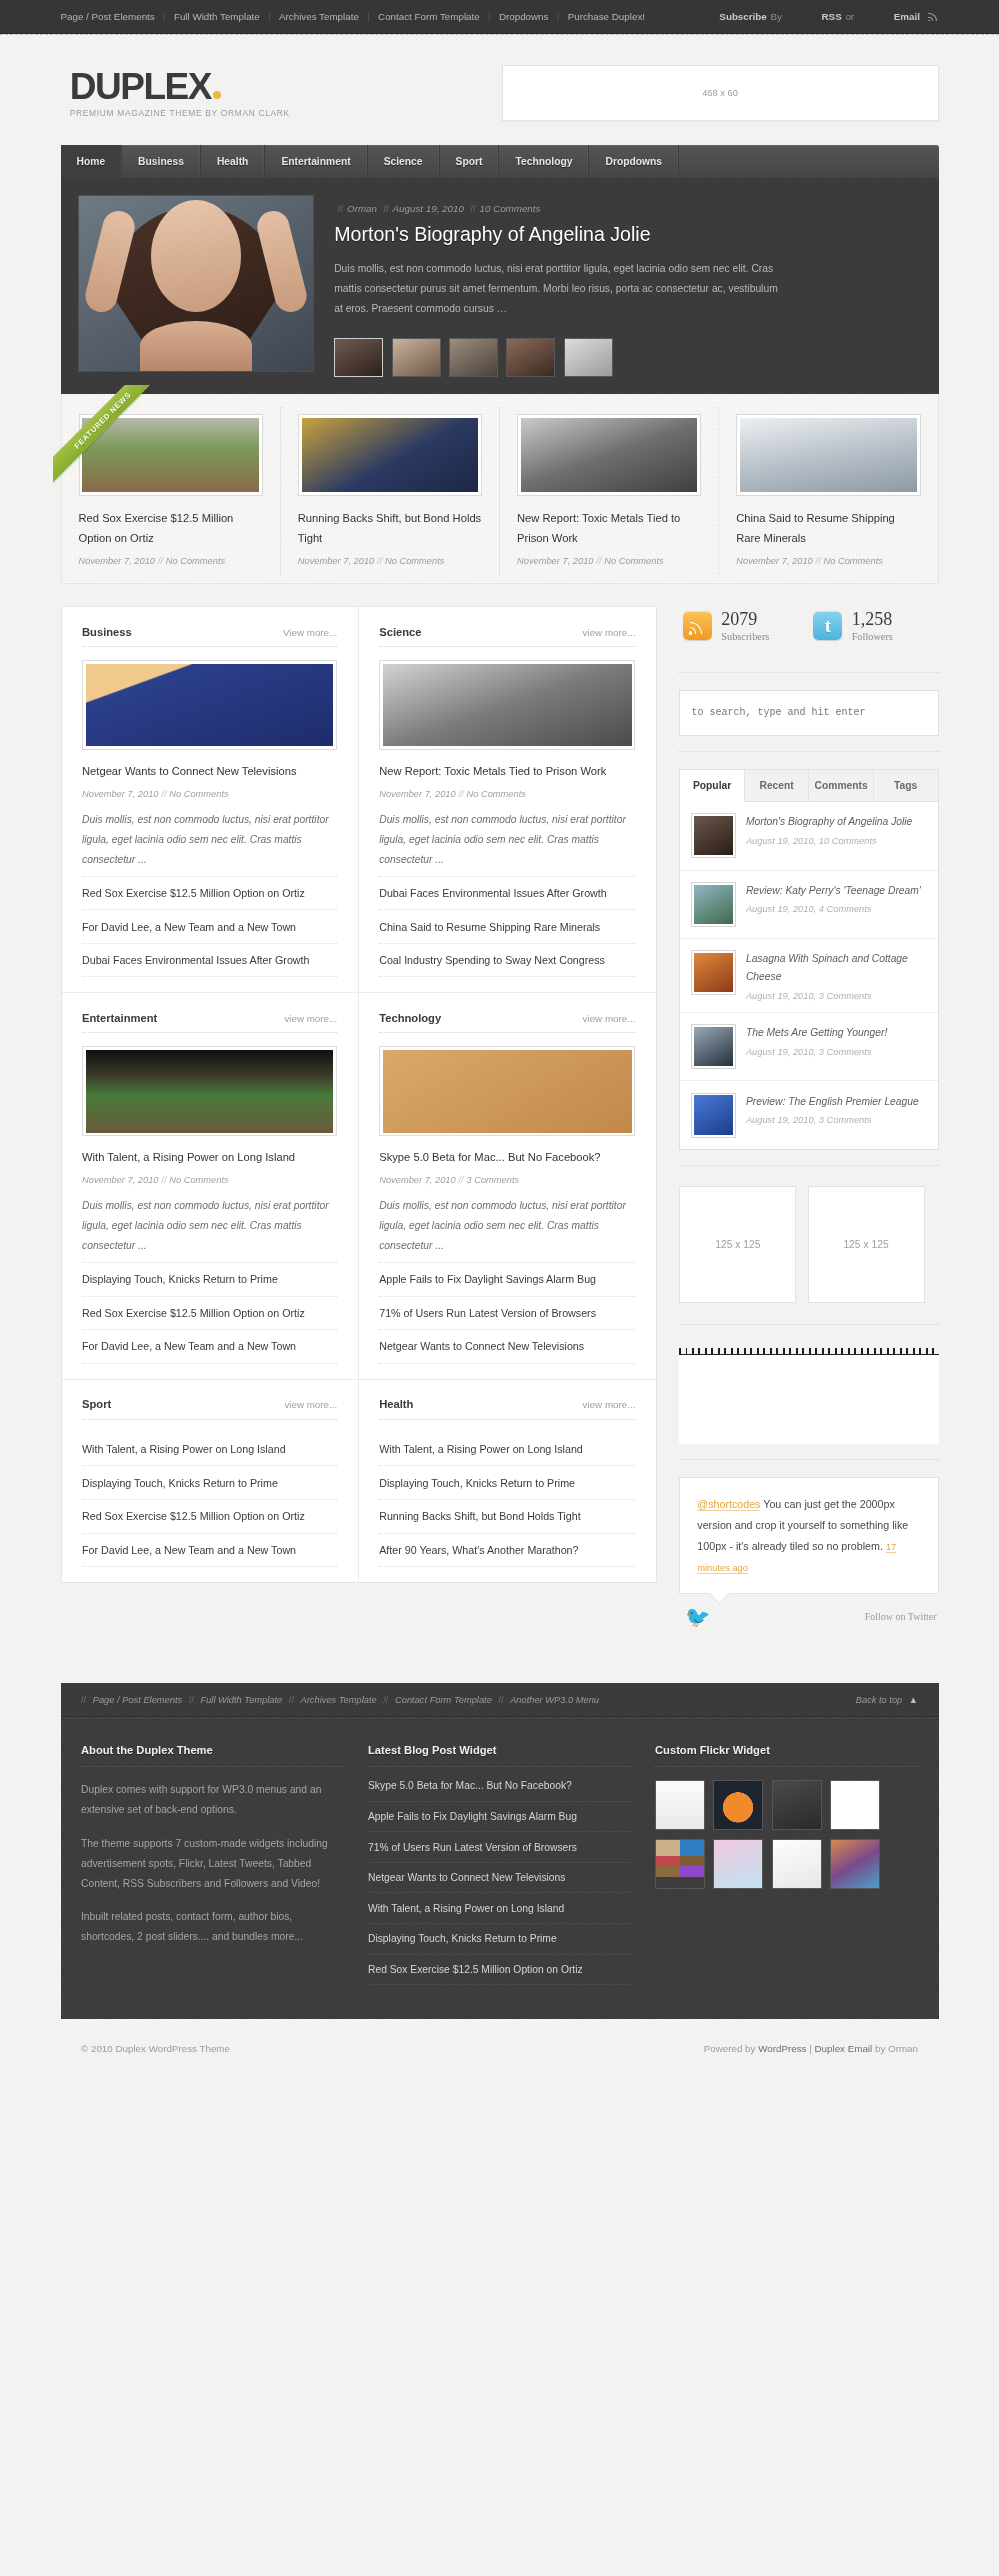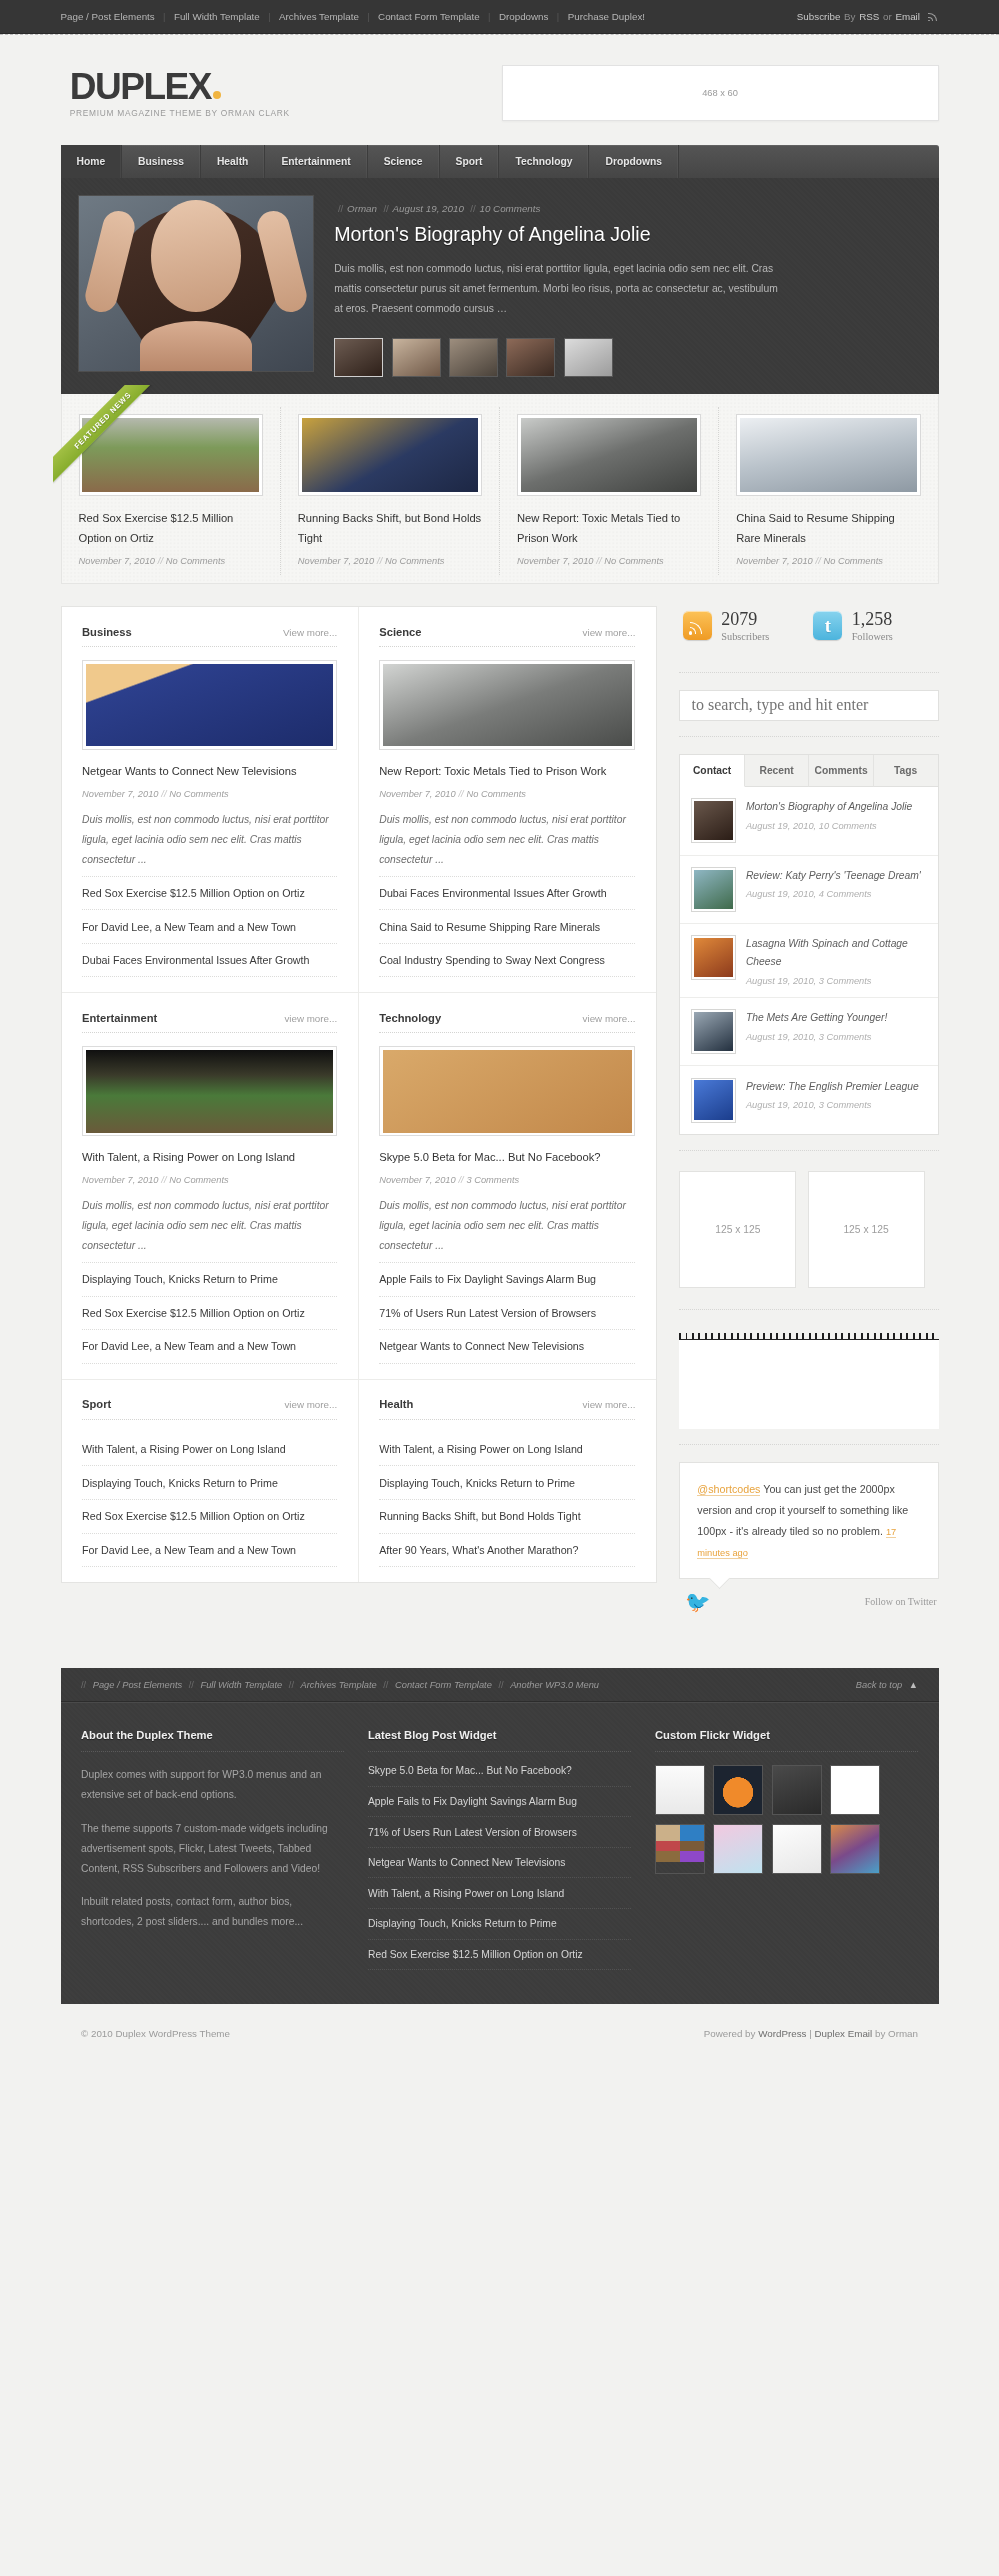--- a/index.html
+++ b/index.html
@@ -26,21 +26,21 @@
     padding: 0 28px;
   }
   .topnav { display: flex; align-items: center; }
   .topnav a {
     color: #b6b6b6; font-size: 9.8px; text-decoration: none;
     padding: 0 8.4px; position: relative; white-space: nowrap;
   }
   .topnav a:first-child { padding-left: 0; }
   .topnav .sep { color: #575757; font-size: 9.3px; }
   .topsub { color: #8d8d8d; font-size: 9.8px; display: flex; align-items: center; gap: 3.7px; }
-  .topsub b { color: #c9c9c9; font-weight: normal; }
+  .topsub b { color: #c9c9c9; font-weight: bold; margin-left: 36px; }
   .rss-glyph { display:inline-block; width: 11.2px; height: 11.2px; margin-left: 3.7px; position: relative; }
   .rss-glyph i {
     position:absolute; border: 1.4px solid #9a9a9a; border-left: none; border-bottom: none;
     border-radius: 0 9.3px 0 0; display:block;
   }
   .rss-glyph i:nth-child(1){ left:0.9px; bottom:0.9px; width:4.7px; height:4.7px; }
   .rss-glyph i:nth-child(2){ left:0.9px; bottom:0.9px; width:8.4px; height:8.4px; }
   .rss-glyph i:nth-child(3){ left:0.9px; bottom:0.9px; width:1.4px; height:1.4px; border-radius:50%; background:#9a9a9a; border:none;}
 
   .dashline {
@@ -241,23 +241,23 @@
                  border-radius: 0 13px 0 0; }
   .soc-ico .rs.a { left: 6.5px; bottom: 6.5px; width: 6.5px; height: 6.5px; }
   .soc-ico .rs.b { left: 6.5px; bottom: 6.5px; width: 12px; height: 12px; }
   .soc-ico .dotw { position:absolute; left: 5.6px; bottom: 5.6px; width: 3.7px; height: 3.7px; border-radius: 50%; background:#fff; }
   .soc-ico .tg { position:absolute; inset:0; color:#fff; font-size: 18.7px; font-weight: bold;
                  display:flex; align-items:center; justify-content:center;
                  font-family: "Liberation Serif", serif; text-shadow: 0 0.9px 0.9px rgba(0,0,0,0.15); }
   .soc-num { font-size: 18px; color: #3b3b3b; font-family: "Liberation Serif", serif; line-height:1; }
   .soc-lbl { font-size: 10.3px; color: #8a8a8a; font-family: "Liberation Serif", serif; margin-top: 2.8px; }
   .searchbox {
-    width: 100%; height: 31px; border: 0.9px solid #e0e0de; background: #fff;
-    font-size: 16px; color: #9b9b9b; padding: 0 11.2px;
-    font-family: Liberation Serif, serif;
+    width: 100%; height: 46px; border: 0.9px solid #e0e0de; background: #fff;
+    font-size: 10px; color: #9b9b9b; padding: 0 11.2px;
+    font-family: Liberation Mono, monospace;
   }
   .tabs-wdg { border: 0.9px solid #e0e0de; background: #fff; }
   .tabs { display: flex; }
   .tab {
     flex: 1; text-align: center; font-size: 10.3px; font-weight: bold; color: #6a6a6a;
     padding: 10.3px 1.9px; background: #f1f1ef; border-right: 0.9px solid #e3e3e1;
     border-bottom: 0.9px solid #e0e0de; cursor: pointer;
   }
   .tab:last-child { border-right: none; }
   .tab.active { background: #fff; color: #3a3a3a; border-bottom-color: #fff; }
@@ -603,21 +603,21 @@
         </div>
       </div>
 
       <div class="wdg">
         <input class="searchbox" type="text" placeholder="to search, type and hit enter" style="">
       </div>
 
       <div class="wdg">
         <div class="tabs-wdg">
           <div class="tabs">
-            <div class="tab active">Contact</div>
+            <div class="tab active">Popular</div>
             <div class="tab">Recent</div>
             <div class="tab">Comments</div>
             <div class="tab">Tags</div>
           </div>
           <div>
             <div class="tab-item">
               <div class="tab-thumb">
                   <div class="im jolie"></div>
                 </div>
               <div class="tab-txt">

